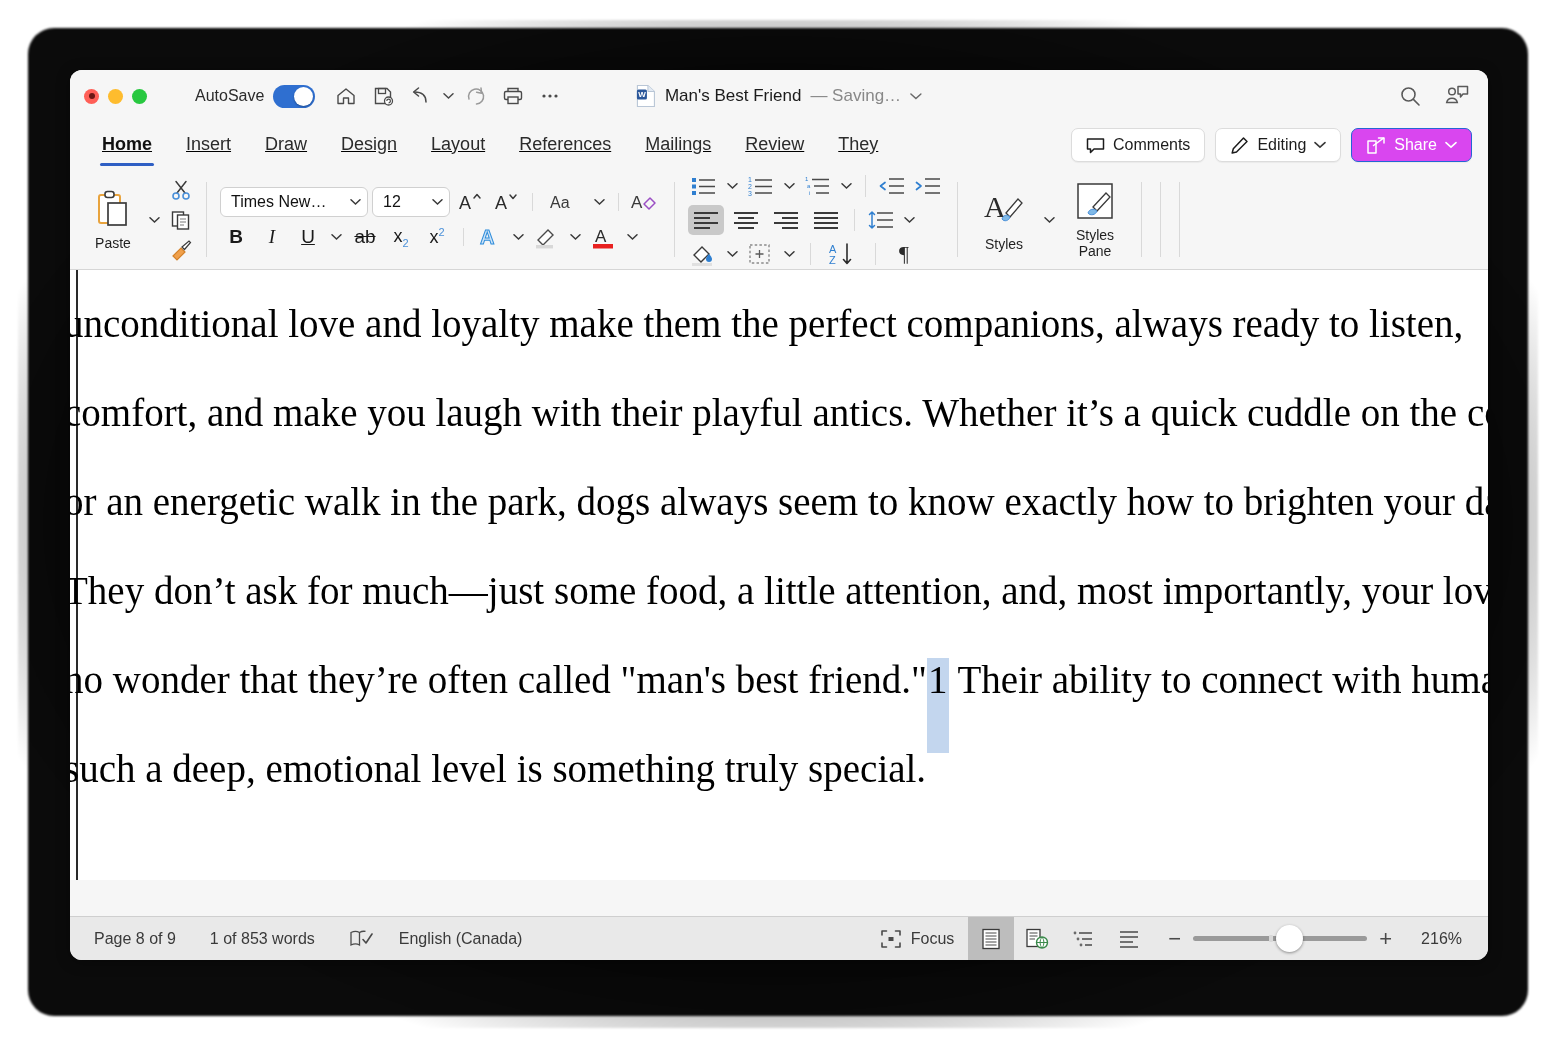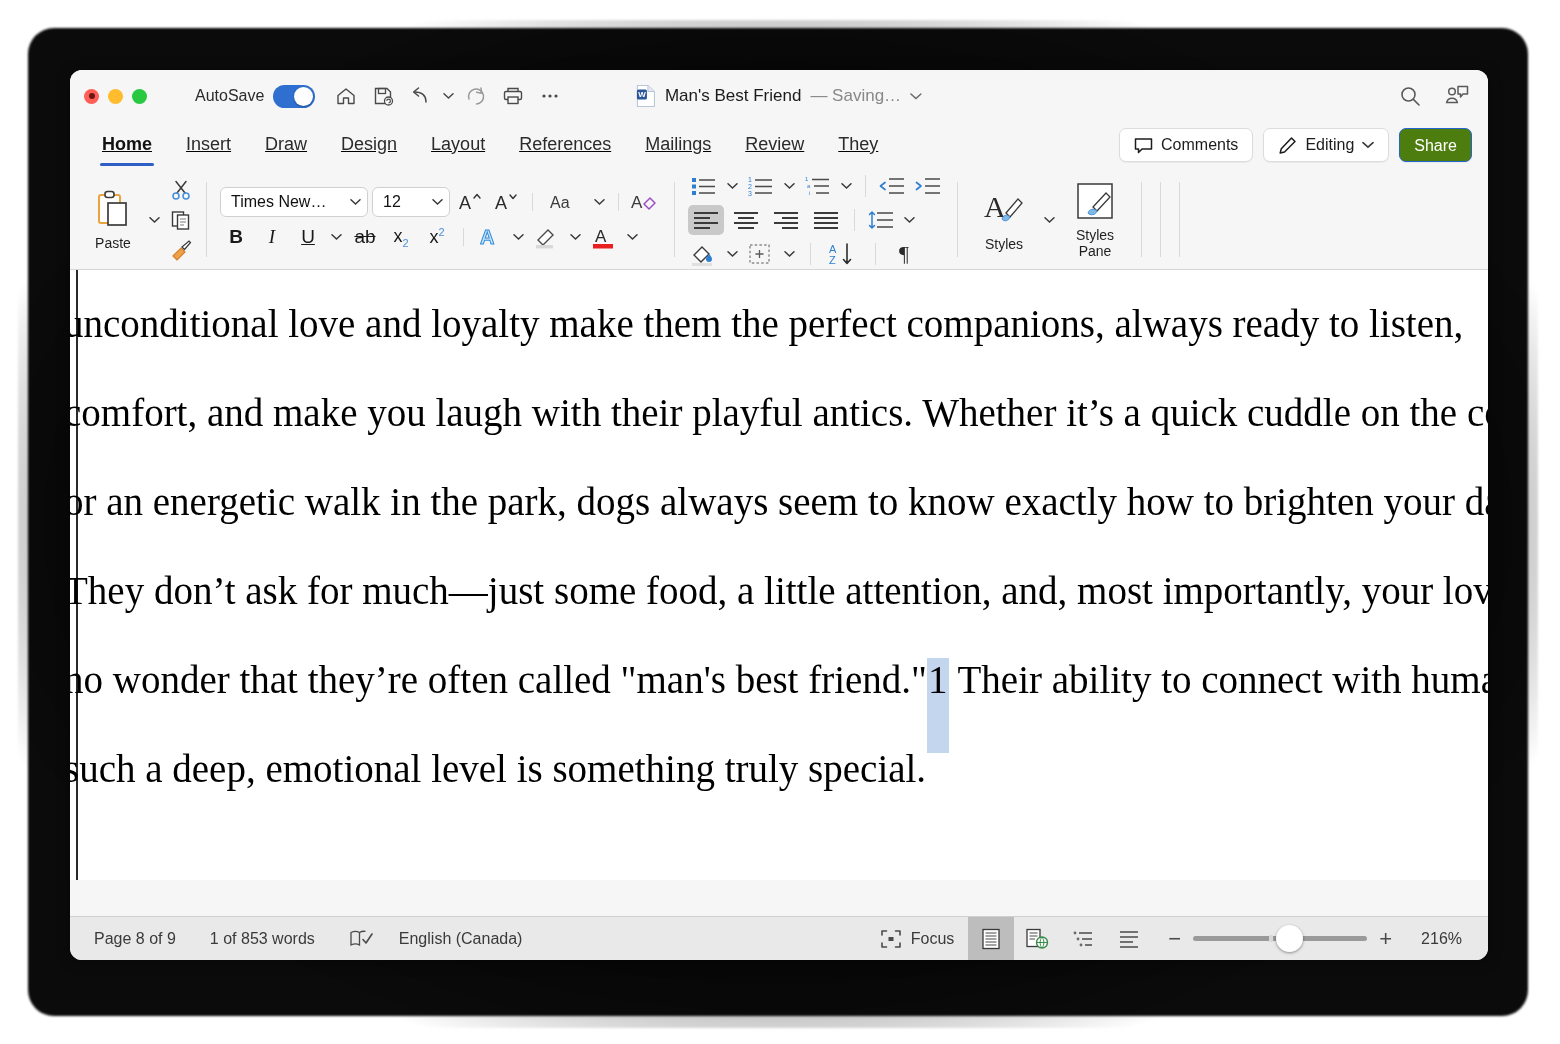--- a/index.html
+++ b/index.html
@@ -135,21 +135,21 @@
   }
   .pill {
     display: flex; align-items: center; gap: 8px;
     height: 34px; padding: 0 14px;
     background: #fff; border: 1px solid #dcdcdc;
     border-radius: 7px; font-size: 16px; color: #1c1c1c;
     cursor: pointer; white-space: nowrap;
     box-shadow: 0 1px 1px rgba(0,0,0,0.05);
   }
   .pill.blue {
-    background: #4d7c0f; border-color: #2465d4; color: #fff; flex-direction: column;
+    background: #d946ef; border-color: #2465d4; color: #fff;
   }
 
   
   .ribbon {
     height: 102px;
     background: #f6f6f6;
     border-bottom: 1px solid #d6d6d6;
     display: flex; align-items: stretch;
     padding: 4px 8px 2px 10px;
     position: relative;

